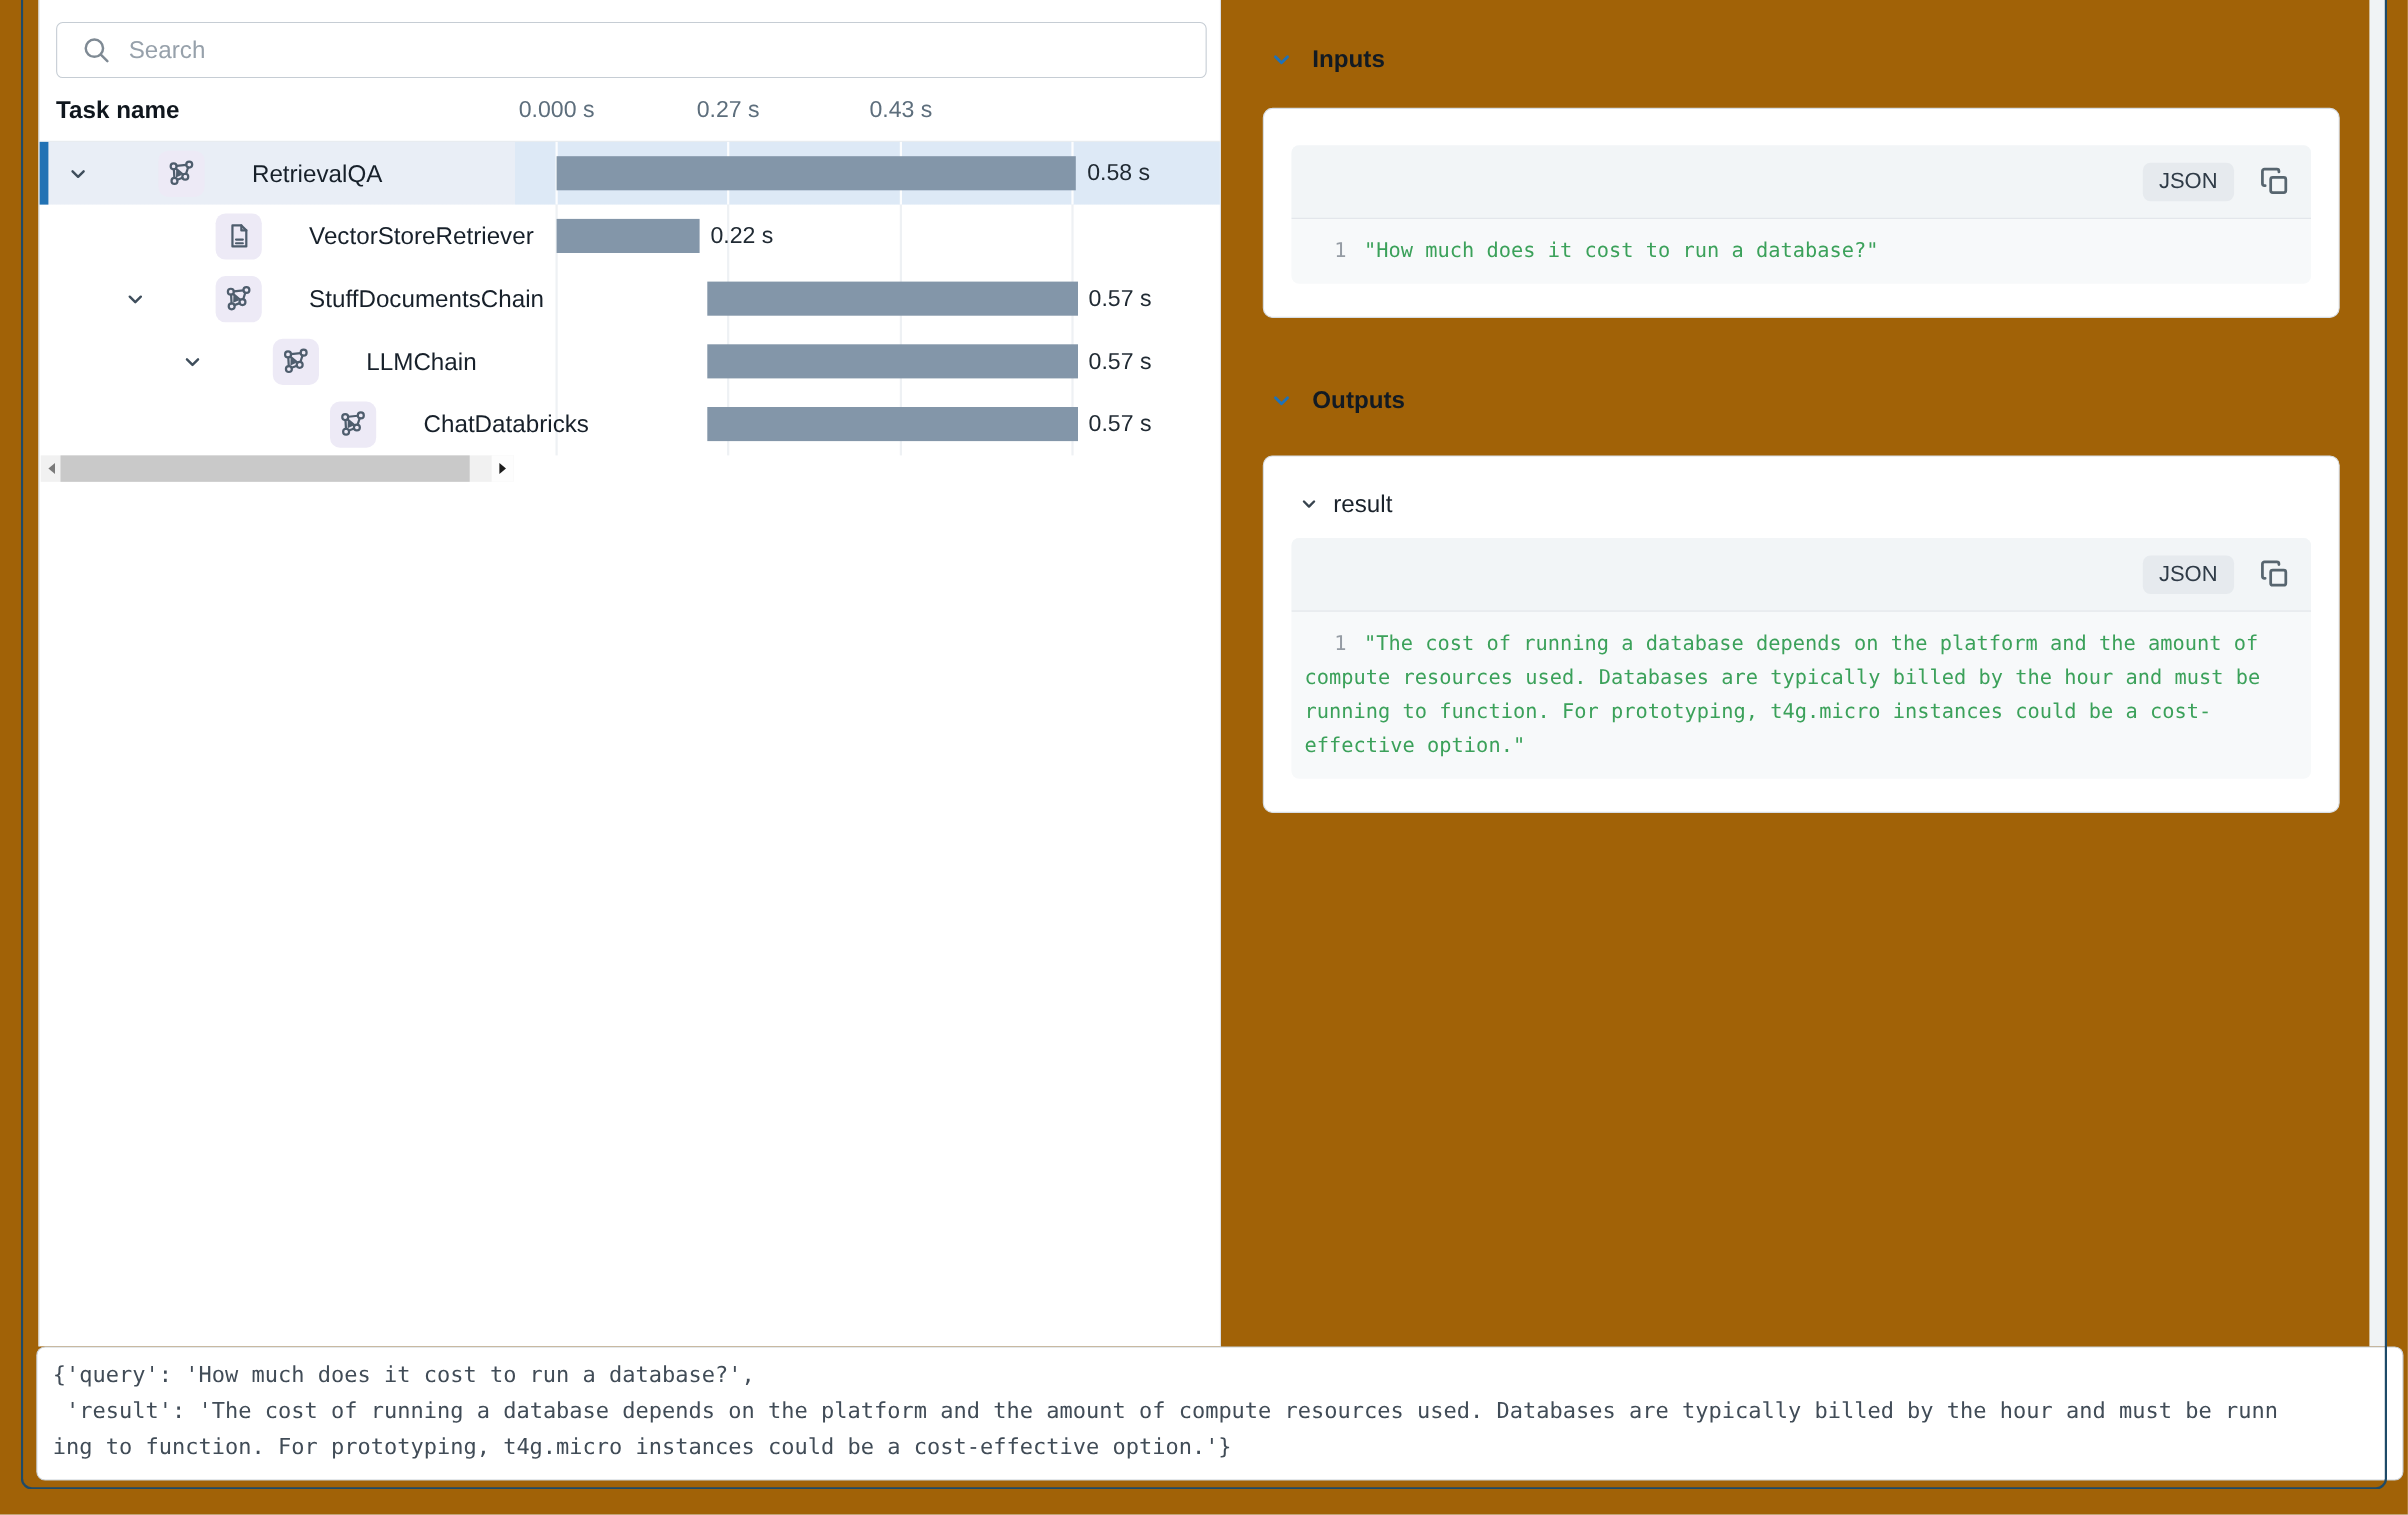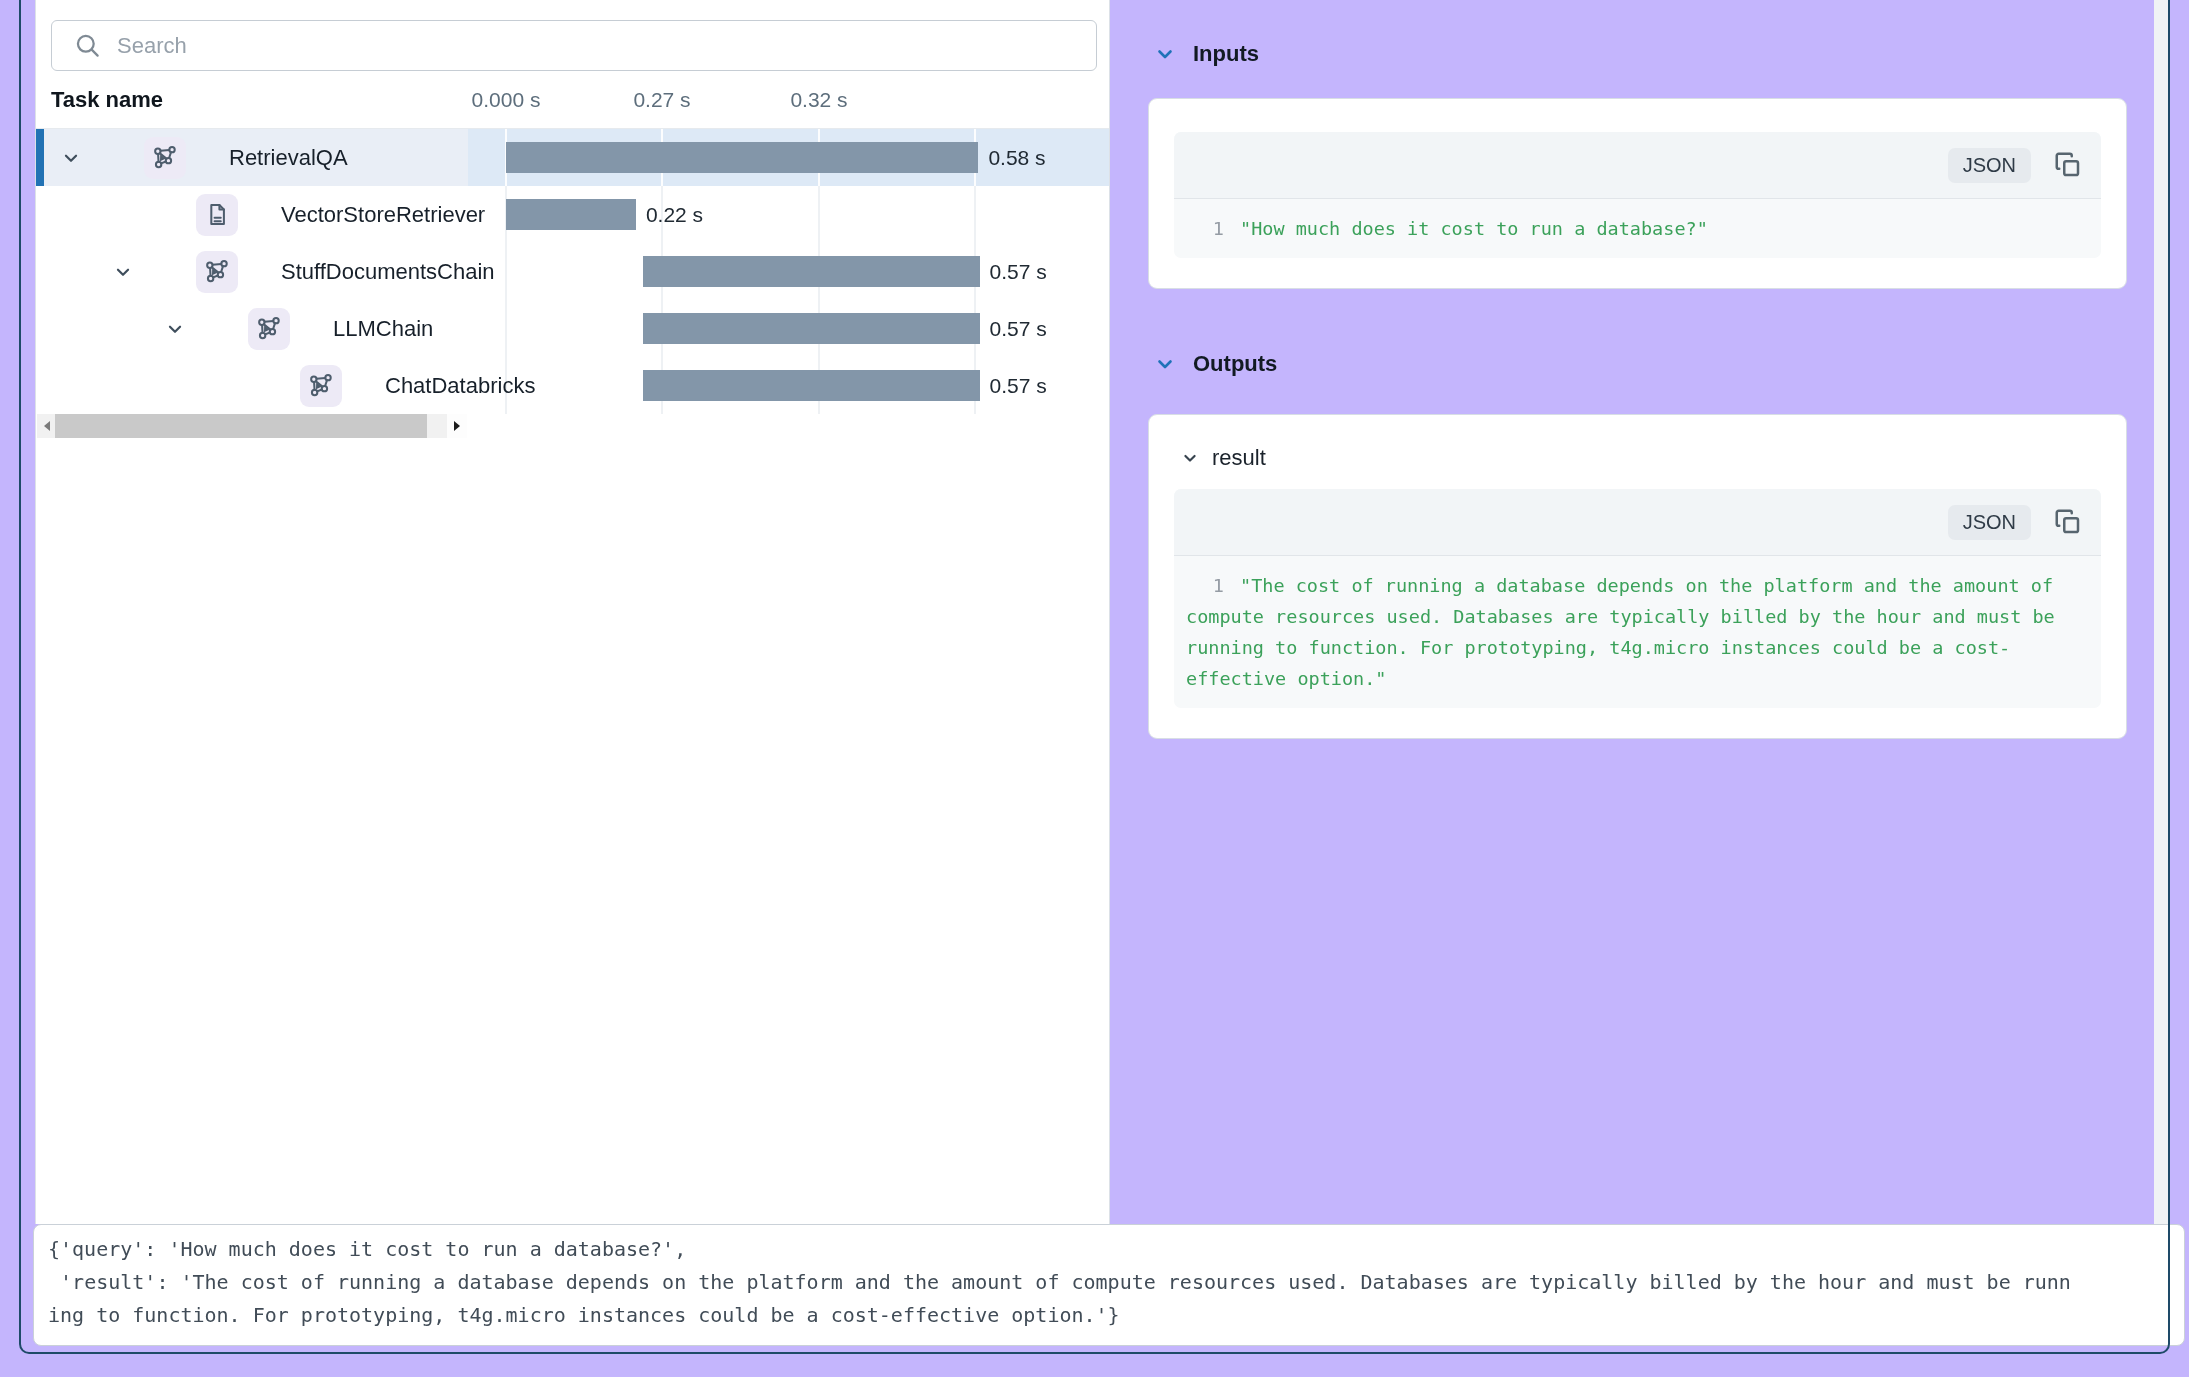--- a/index.html
+++ b/index.html
@@ -1,17 +1,17 @@
 <!DOCTYPE html>
 <html><head>
 <meta charset="utf-8">
 <style>
   html,body{margin:0;padding:0;background:#fff;}
   .screen{
-    position:relative;width:2189px;height:1377px;background:#c4b5fd;overflow:hidden;
+    position:relative;width:2189px;height:1377px;background:#a16207;overflow:hidden;
     font-family:"Liberation Sans", sans-serif;color:#18202a;
   }
   
   .cell-border{
     position:absolute;left:19px;top:-12px;width:2151px;height:1366px;
     border:2px solid #1e4a68;border-top:none;border-radius:0 0 10px 10px;
     pointer-events:none;z-index:50;box-sizing:border-box;
   }
   .scroll-strip{position:absolute;left:2154px;top:0;width:16px;height:1224px;background:#f0f3f5;}
   
@@ -96,21 +96,21 @@
         <circle cx="10.5" cy="10.5" r="7"></circle>
           <path d="M15.7 15.7 L21 21"></path>
       </svg>
       <span class="search-ph">Search</span>
     </div>
 
     <div class="tree-header">
       <span class="task-name-h">Task name</span>
       <span class="axis-tick" style="left:470px">0.000 s</span>
       <span class="axis-tick" style="left:626px">0.27 s</span>
-      <span class="axis-tick" style="left:783px">0.32 s</span>
+      <span class="axis-tick" style="left:783px">0.43 s</span>
     </div>
 
     <div class="rows" id="rows">
         <div class="gline" style="left: 469px;"></div>
         <div class="gline" style="left: 625.482px;"></div>
         <div class="gline" style="left: 781.965px;"></div>
         <div class="gline" style="left: 938.447px;"></div>
         <div class="trow selected">
           <div class="accent"></div>
           <div class="wtick" style="left:469px"></div>

